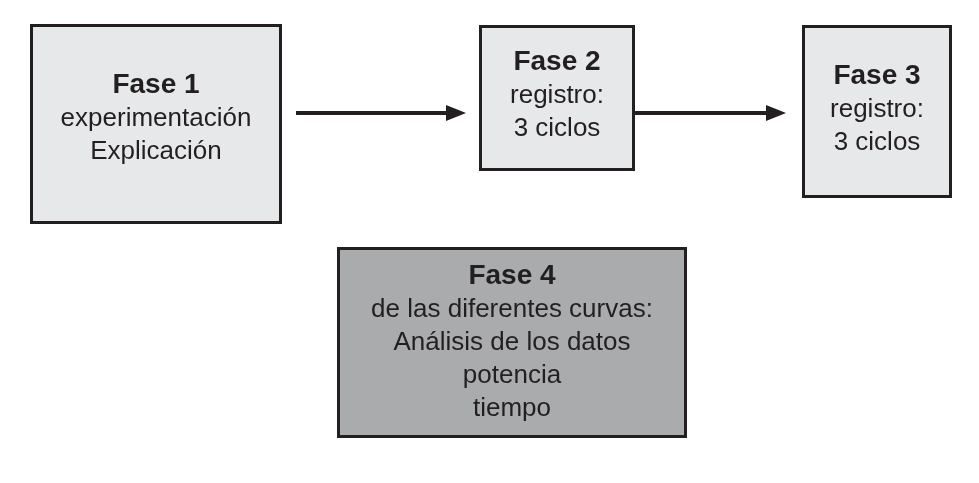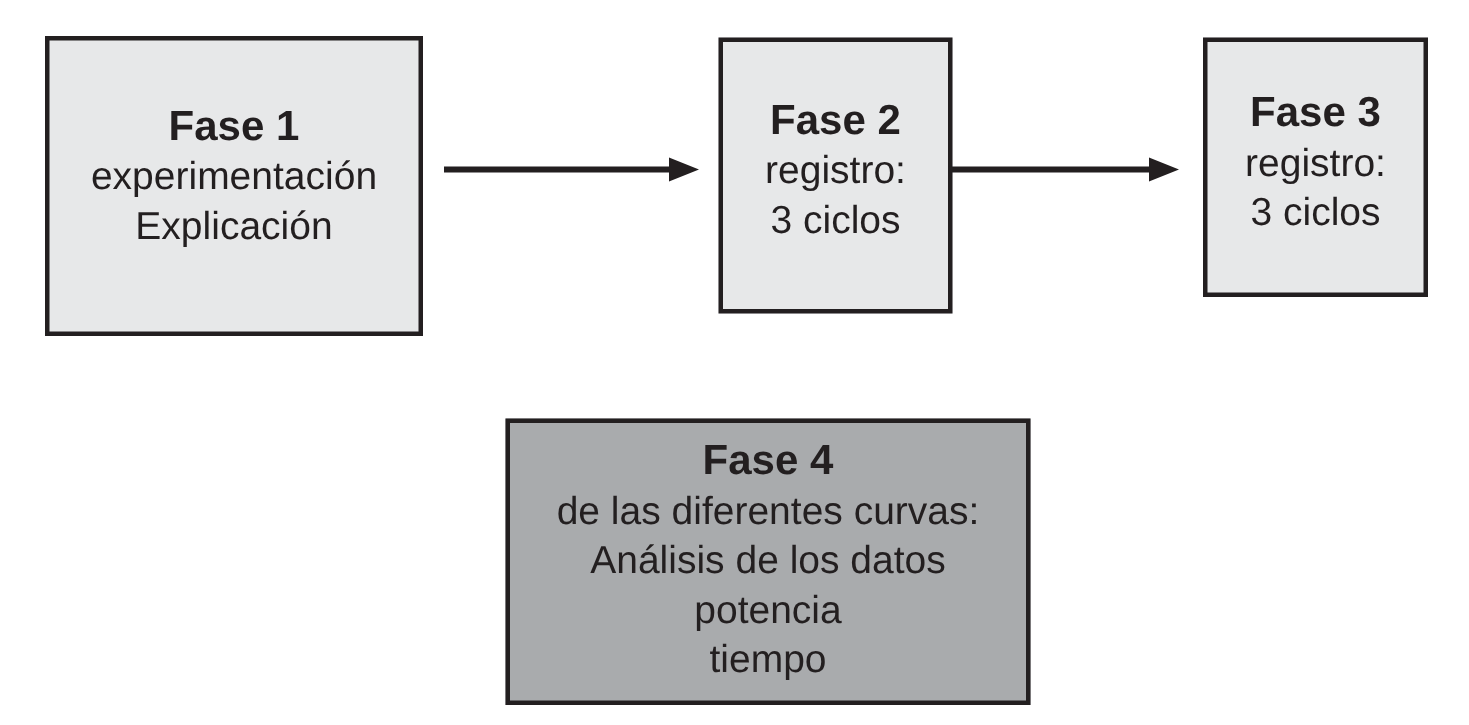--- a/index.html
+++ b/index.html
@@ -31,23 +31,23 @@
   .box .title {
     font-weight: bold;
     font-size: 28px;
     line-height: 34px;
   }
   .box .line {
     font-size: 26px;
     line-height: 33px;
   }
   #box-fase-1 { left: 30px;  top: 24px;  width: 252px; height: 200px; padding-bottom: 14px; }
-  #box-fase-2 { left: 479px; top: 25px;  width: 156px; height: 184px; padding-bottom: 8px; text-align: center; }
+  #box-fase-2 { left: 479px; top: 25px;  width: 156px; height: 146px; padding-bottom: 8px; text-align: center; }
   #box-fase-3 { left: 802px; top: 25px;  width: 150px; height: 173px; padding-bottom: 8px; }
-  #box-fase-4 { left: 337px; top: 279px; width: 350px; height: 191px; padding-bottom: 4px; }
+  #box-fase-4 { left: 337px; top: 247px; width: 350px; height: 191px; padding-bottom: 4px; }
 
   .arrow { position: absolute; }
   .arrow .shaft {
     position: absolute;
     height: 4px;
     background: #231f20;
   }
   .arrow .head {
     position: absolute;
     width: 0;

